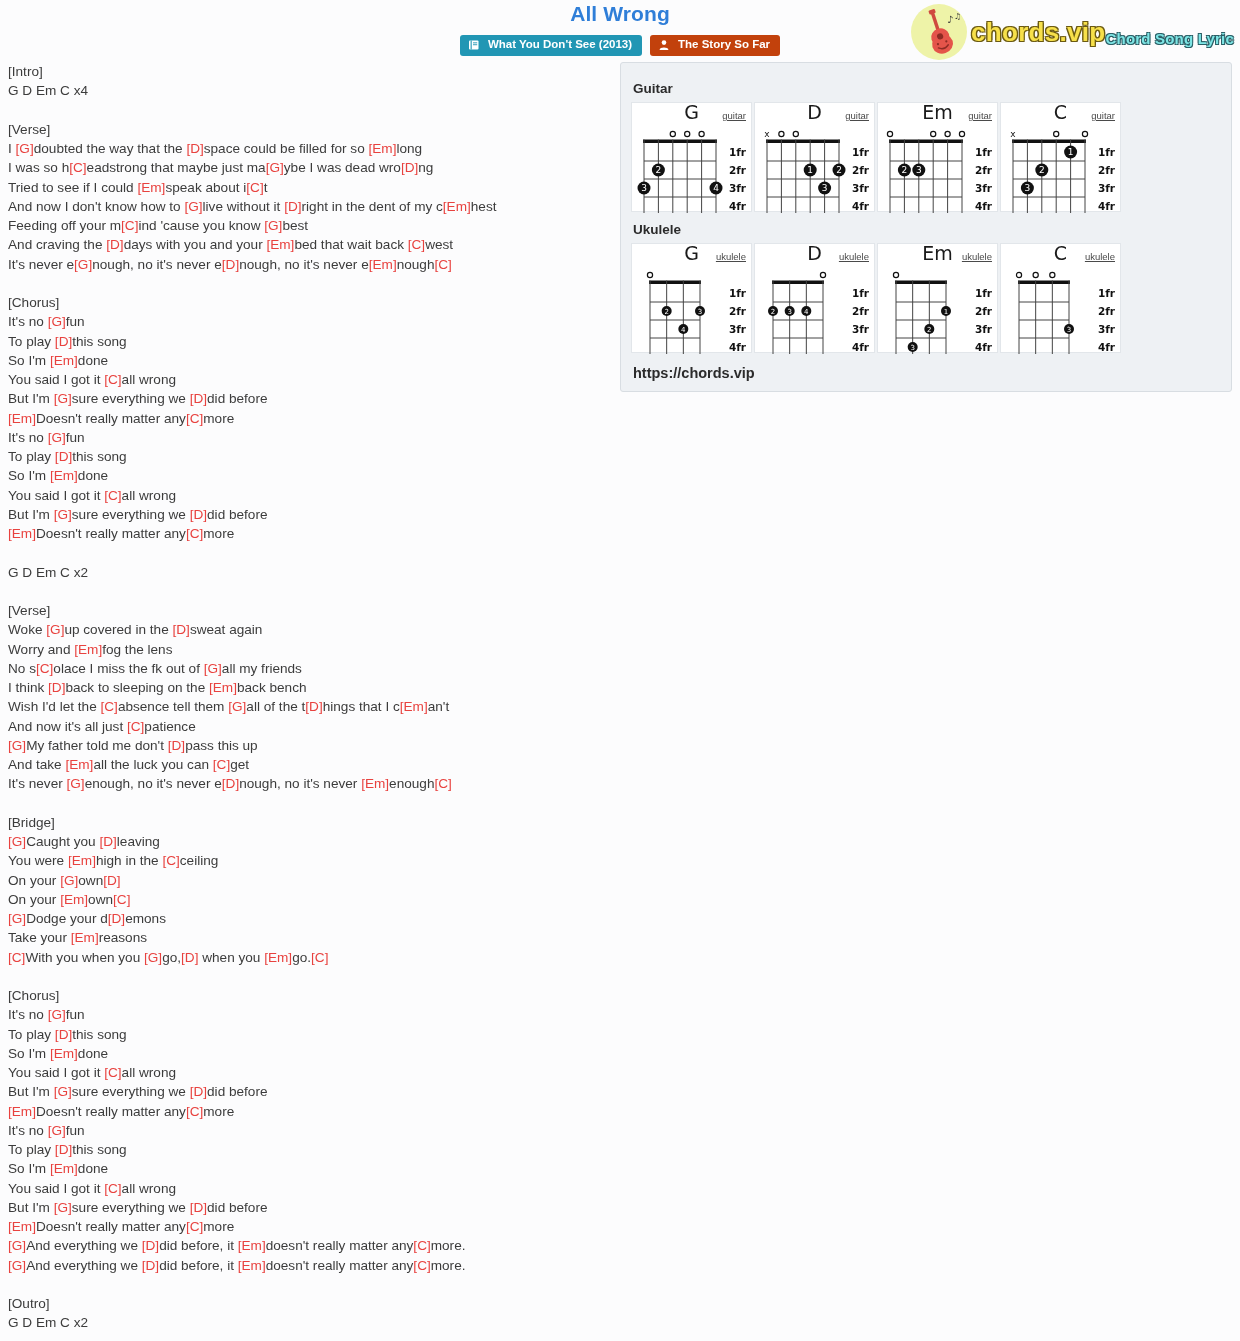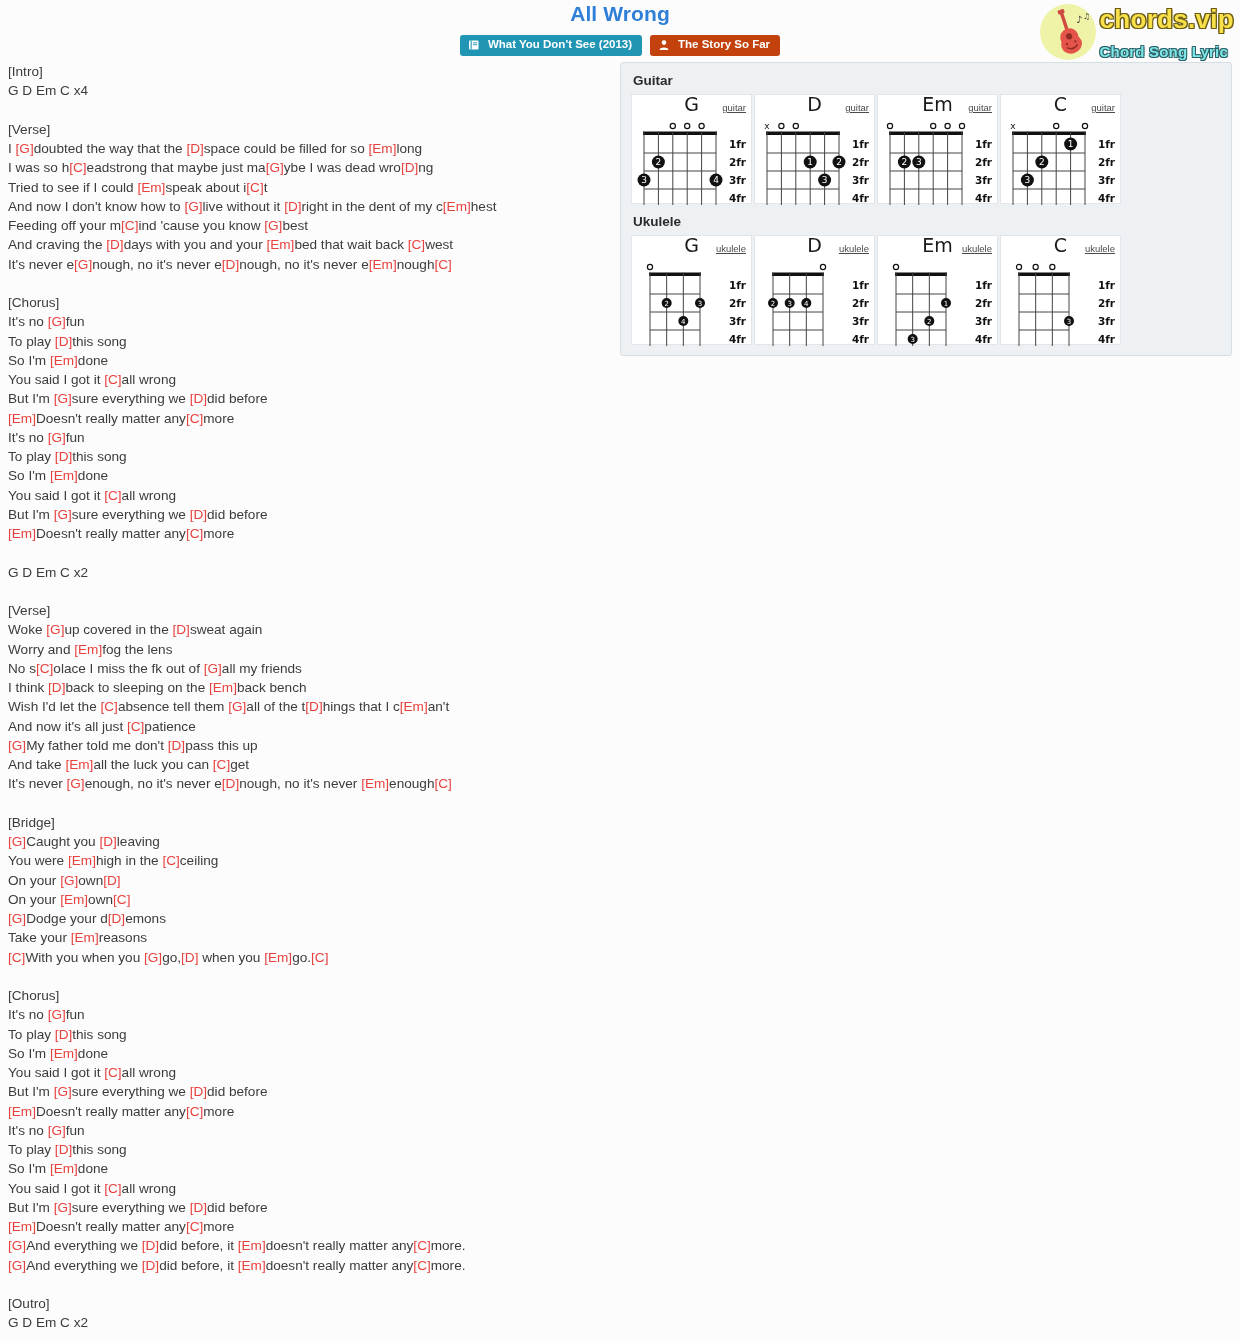--- a/index.html
+++ b/index.html
@@ -42,21 +42,21 @@
   .logo {
     position: absolute; top: 4px; right: 6px;
     display: flex; align-items: center; gap: 4px;
   }
   .logo-mark {
     width: 56px; height: 56px; border-radius: 50%;
     background: #eef3a8;
     display: flex; align-items: center; justify-content: center;
     position: relative;
   }
-  .logo-text { display: flex; flex-direction: column; line-height: 1; }
+  .logo-text { display: flex; flex-direction: row; line-height: 1; }
   .logo-main {
     font-size: 26px; font-weight: bold; color: #f7e04a;
     text-shadow: -1.2px -1.2px 0 #6b5a12, 1.2px -1.2px 0 #6b5a12,
                  -1.2px 1.2px 0 #6b5a12, 1.2px 1.2px 0 #6b5a12;
     letter-spacing: .3px;
   }
   .logo-sub {
     font-size: 15px; font-weight: bold; color: #7ee6e6;
     text-shadow: -1px -1px 0 #2a5f66, 1px -1px 0 #2a5f66,
                  -1px 1px 0 #2a5f66, 1px 1px 0 #2a5f66;
@@ -76,21 +76,21 @@
   .lyr-line { min-height: 19.25px; }
   .chord { color: #e8423f; }
 
   
   .panel {
     position: absolute; top: 0; left: 620px;
     width: 612px;
     background: #eef1f4;
     border: 1px solid #d8dde2;
     border-radius: 3px;
-    padding: 8px 10px 10px 10px;
+    padding: 16px 10px 10px 10px;
   }
   .panel-head {
     font-size: 13.5px; font-weight: bold; color: #2b2b2b;
     margin: 2px 0 6px 2px;
   }
   .chord-row { display: flex; gap: 2px; }
   .chord-card {
     background: #ffffff;
     border: 1px solid #e2e6ea;
     width: 121px; height: 110px;
@@ -405,15 +405,16 @@
               <circle cx="68" cy="85" r="5" fill="#111"></circle>
               <text x="68" y="87.6" text-anchor="middle" font-size="7" font-family="DejaVu Sans, sans-serif" fill="#fff">3</text>
               <text x="114" y="53" text-anchor="end" font-size="10.5" font-weight="bold" font-family="DejaVu Sans, sans-serif" fill="#111">1fr</text>
               <text x="114" y="71" text-anchor="end" font-size="10.5" font-weight="bold" font-family="DejaVu Sans, sans-serif" fill="#111">2fr</text>
               <text x="114" y="89" text-anchor="end" font-size="10.5" font-weight="bold" font-family="DejaVu Sans, sans-serif" fill="#111">3fr</text>
               <text x="114" y="107" text-anchor="end" font-size="10.5" font-weight="bold" font-family="DejaVu Sans, sans-serif" fill="#111">4fr</text>
             </svg>
           </div>
         </div>
 
+      <div class="url-bar">https://chords.vip</div>
     </div>
   </div>
 </div>
 
 </body></html>

